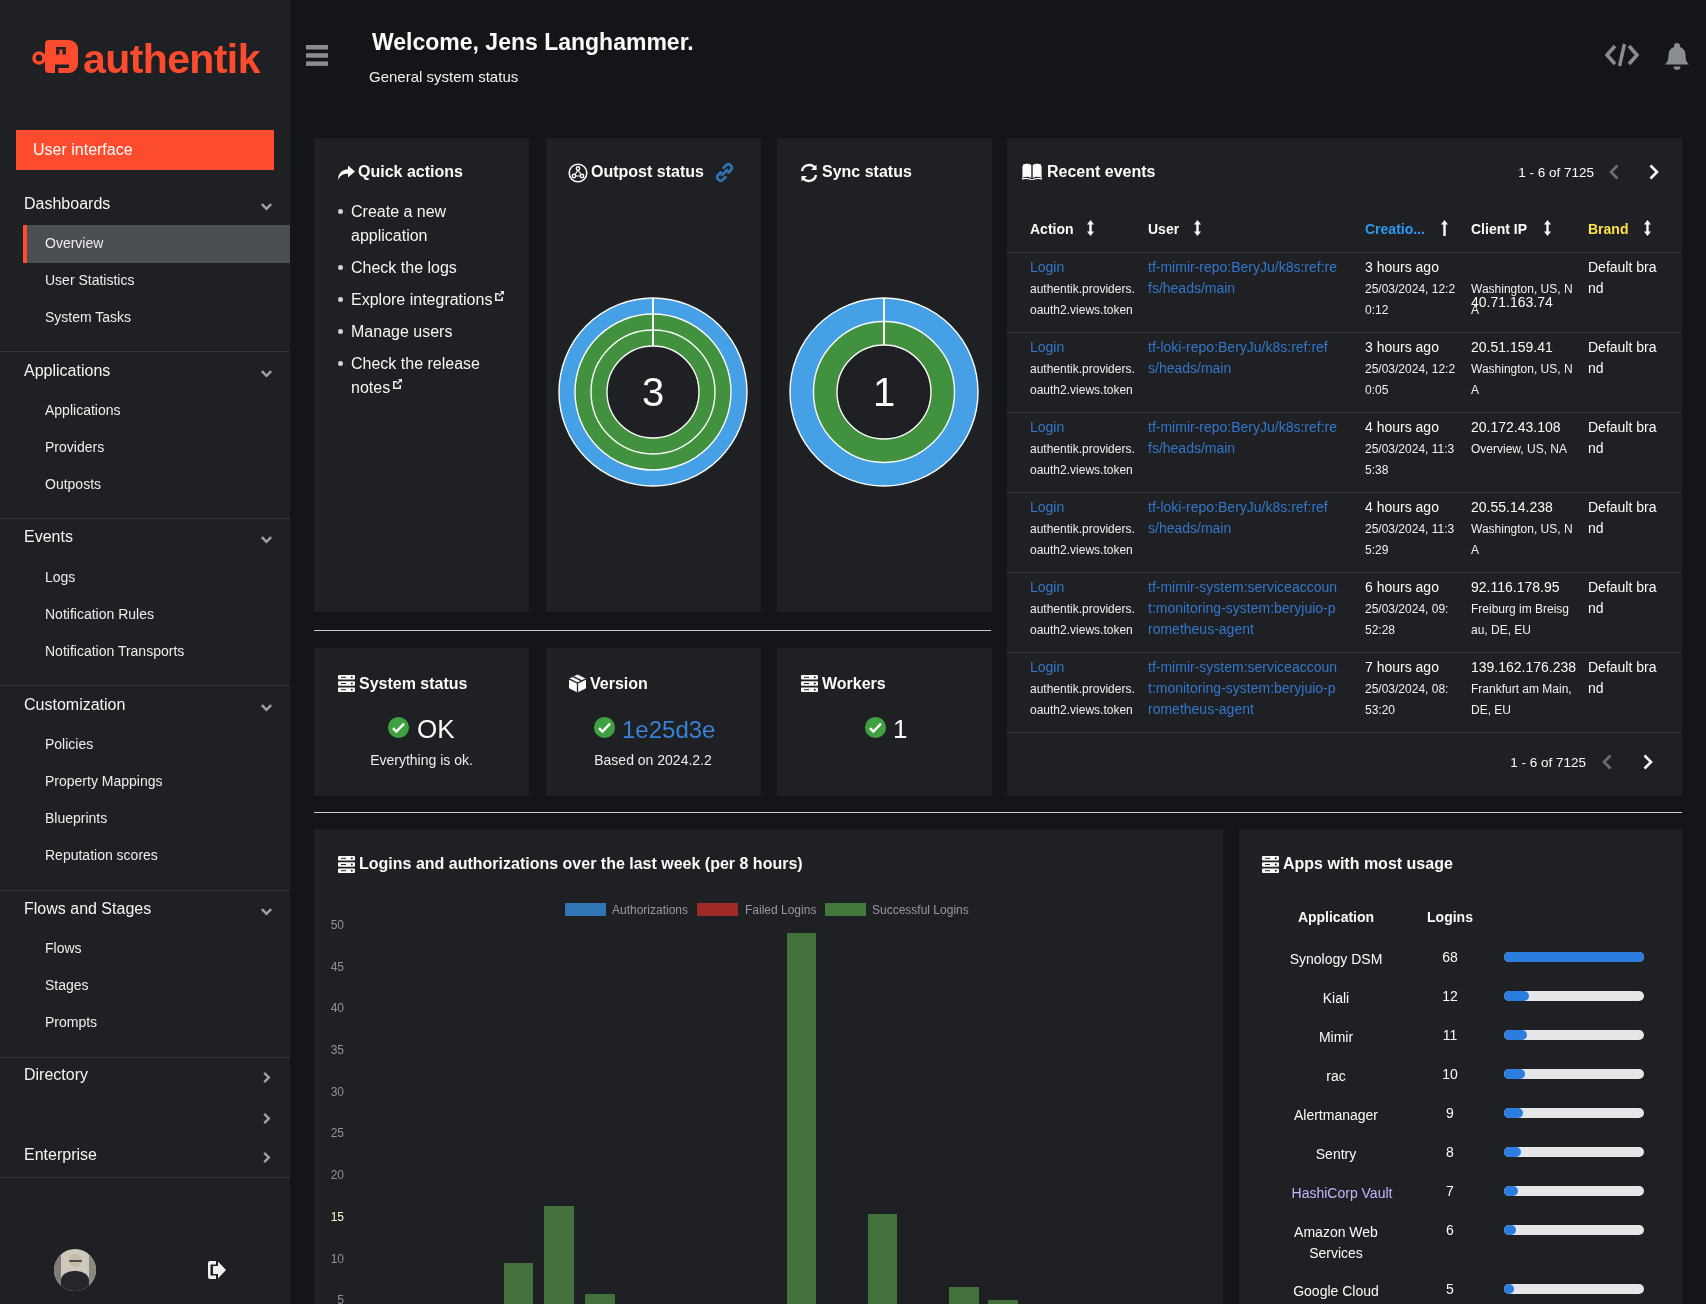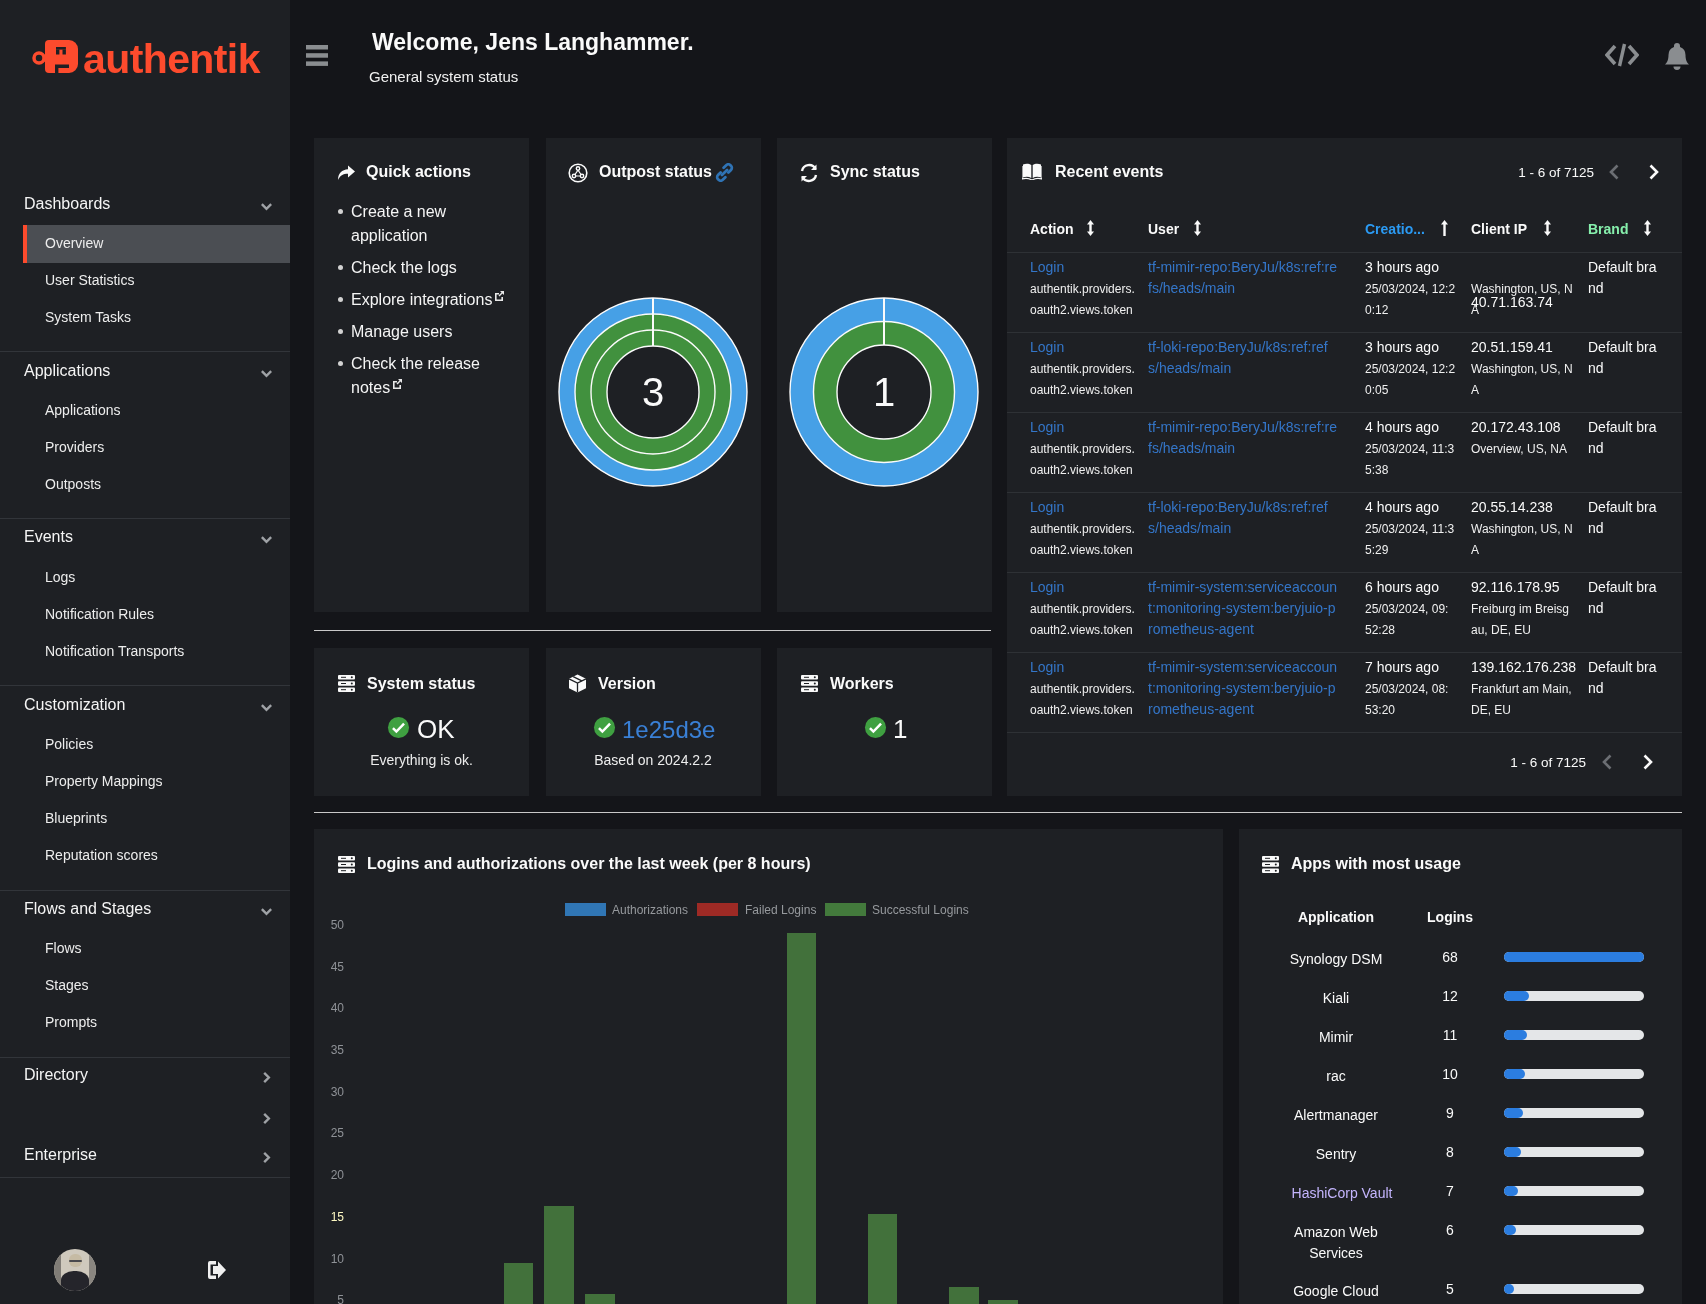--- a/index.html
+++ b/index.html
@@ -1,20 +1,20 @@
 <!DOCTYPE html>
 <html><head>
 <meta charset="utf-8">
 <style>
 * { margin:0; padding:0; box-sizing:border-box; }
 html,body { width:1706px; height:1304px; overflow:hidden; }
 body { font-family:"Liberation Sans", sans-serif; background:#141519; color:#fafafa; position:relative; }
 .abs { position:absolute; }
 .card { position:absolute; background:#1e2024; }
-.ct { position:absolute; font-size:16px; font-weight:bold; color:#fafafa; white-space:nowrap;margin-left:8px; }
+.ct { position:absolute; font-size:16px; font-weight:bold; color:#fafafa; white-space:nowrap; }
 .divider { position:absolute; height:1px; background:#c9c9c9; }
 #sidebar { position:absolute; left:0; top:0; width:290px; height:1304px; background:#1e2024; }
 .navhead { position:absolute; left:24px; font-size:16px; color:#f5f5f5; white-space:nowrap; }
 .navsub { position:absolute; left:45px; font-size:14px; color:#ededed; white-space:nowrap; }
 .navsep { position:absolute; left:0; width:290px; height:1px; background:#32353a; }
 .chev { position:absolute; width:13px; height:13px; }
 .r1 { font-size:14px; white-space:nowrap; position:absolute; }
 .r2 { font-size:12px; color:#f0f0f0; white-space:nowrap; position:absolute; }
 </style>
 </head>
@@ -25,20 +25,21 @@
 <rect x="12" y="22.5" width="10" height="7" fill="#fd4b2d"></rect>
 <path d="M18 8 h20 a9 9 0 0 1 9 9 v15 a9 9 0 0 1 -9 9 h-20 a4 4 0 0 1 -4 -4 v-25 a4 4 0 0 1 4 -4 z" fill="#fd4b2d"></path>
 <g fill="#1e2024">
 <rect x="25" y="17.5" width="3.4" height="5"></rect>
 <rect x="31.5" y="17.5" width="3.4" height="5"></rect>
 <rect x="25" y="15" width="9.9" height="2.6"></rect>
 <path d="M24 32.5 h14 v3.4 h-10.6 v5.1 h-3.4 z"></path>
 </g>
 <text x="52" y="41" font-family="Liberation Sans" font-weight="bold" font-size="41" fill="#fd4b2d" letter-spacing="-0.6">authentik</text>
 </svg>
+<div class="abs" style="left:16px; top:130px; width:258px; height:40px; background:#fd4b2d; color:#fff; font-size:16px; line-height:40px; padding-left:17px;">User interface</div>
 <div class="navhead" style="left:24px; top:195px;">Dashboards</div>
 <svg class="chev" style="left:260px; top:200px;" viewBox="0 0 14 13">
       <path d="M2 4 l5 5 5-5" stroke="#9fa2a6" stroke-width="2.6" fill="none"></path>
     </svg>
 <div class="abs" style="left:23px; top:225px; width:267px; height:38px; background:#4b4e53; border-left:4px solid #fd4b2d;"></div>
 <div class="navsub" style="top:235px;">Overview</div>
 <div class="navsub" style="top:272px;">User Statistics</div>
 <div class="navsub" style="top:309px;">System Tasks</div>
 <div class="navsep" style="top:351px;"></div>
 <div class="navhead" style="left:24px; top:362px;">Applications</div>
@@ -279,21 +280,21 @@
 <svg class="abs" style="left:1440px; top:220px;" width="9" height="16" viewBox="0 0 9 16">
 <path d="M4.5 0 L8 4.5 h-7 z" fill="#fafafa"></path>
     <rect x="3.3" y="4" width="2.4" height="12" fill="#fafafa"></rect>
   </svg>
 <div class="abs" style="left:1471px; top:221px; font-size:14px; font-weight:bold; color:#fafafa;">Client IP</div>
 <svg class="abs" style="left:1543px; top:220px;" width="9" height="16" viewBox="0 0 9 16">
 <path d="M4.5 0 L8 4.5 h-7 z" fill="#fafafa"></path>
     <rect x="3.3" y="4" width="2.4" height="8" fill="#fafafa"></rect>
     <path d="M4.5 16 L1 11.5 h7 z" fill="#fafafa"></path>
   </svg>
-<div class="abs" style="left:1588px; top:221px; font-size:14px; font-weight:bold; color:#86efac;">Brand</div>
+<div class="abs" style="left:1588px; top:221px; font-size:14px; font-weight:bold; color:#fde047;">Brand</div>
 <svg class="abs" style="left:1643px; top:220px;" width="9" height="16" viewBox="0 0 9 16">
 <path d="M4.5 0 L8 4.5 h-7 z" fill="#fafafa"></path>
     <rect x="3.3" y="4" width="2.4" height="8" fill="#fafafa"></rect>
     <path d="M4.5 16 L1 11.5 h7 z" fill="#fafafa"></path>
   </svg>
 <div class="abs" style="left:1007px; top:252px; width:675px; height:1px; background:#2e3135;"></div>
 <div class="r1" style="left:1030px; top:259px; color:#3476c9;">Login</div>
 <div class="r2" style="left:1030px; top:282px;">authentik.providers.</div>
 <div class="r2" style="left:1030px; top:303px;">oauth2.views.token</div>
 <div class="r1" style="left:1148px; top:259px; color:#3476c9;">tf-mimir-repo:BeryJu/k8s:ref:re</div>

